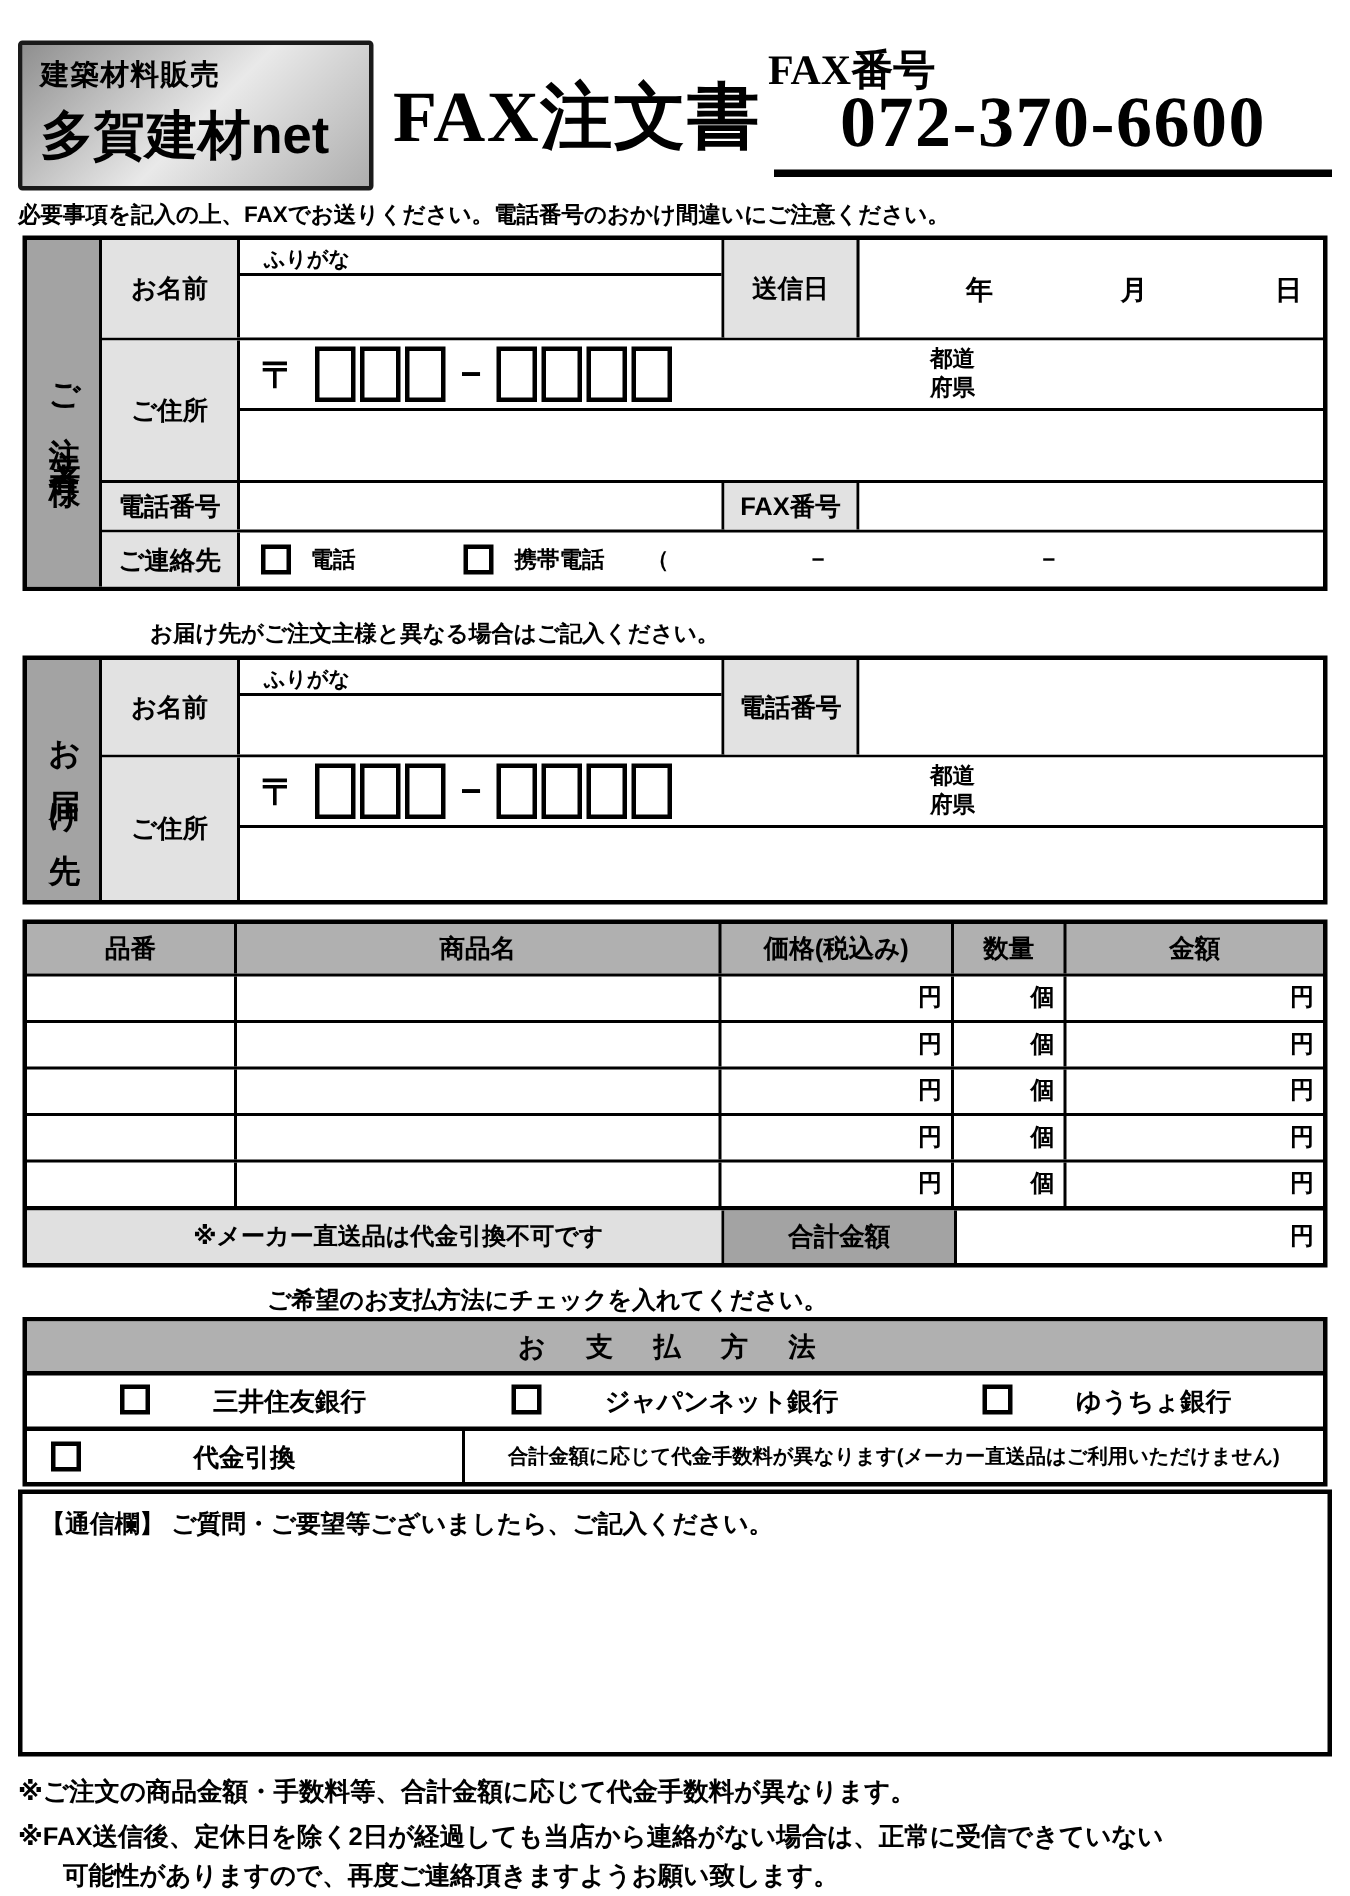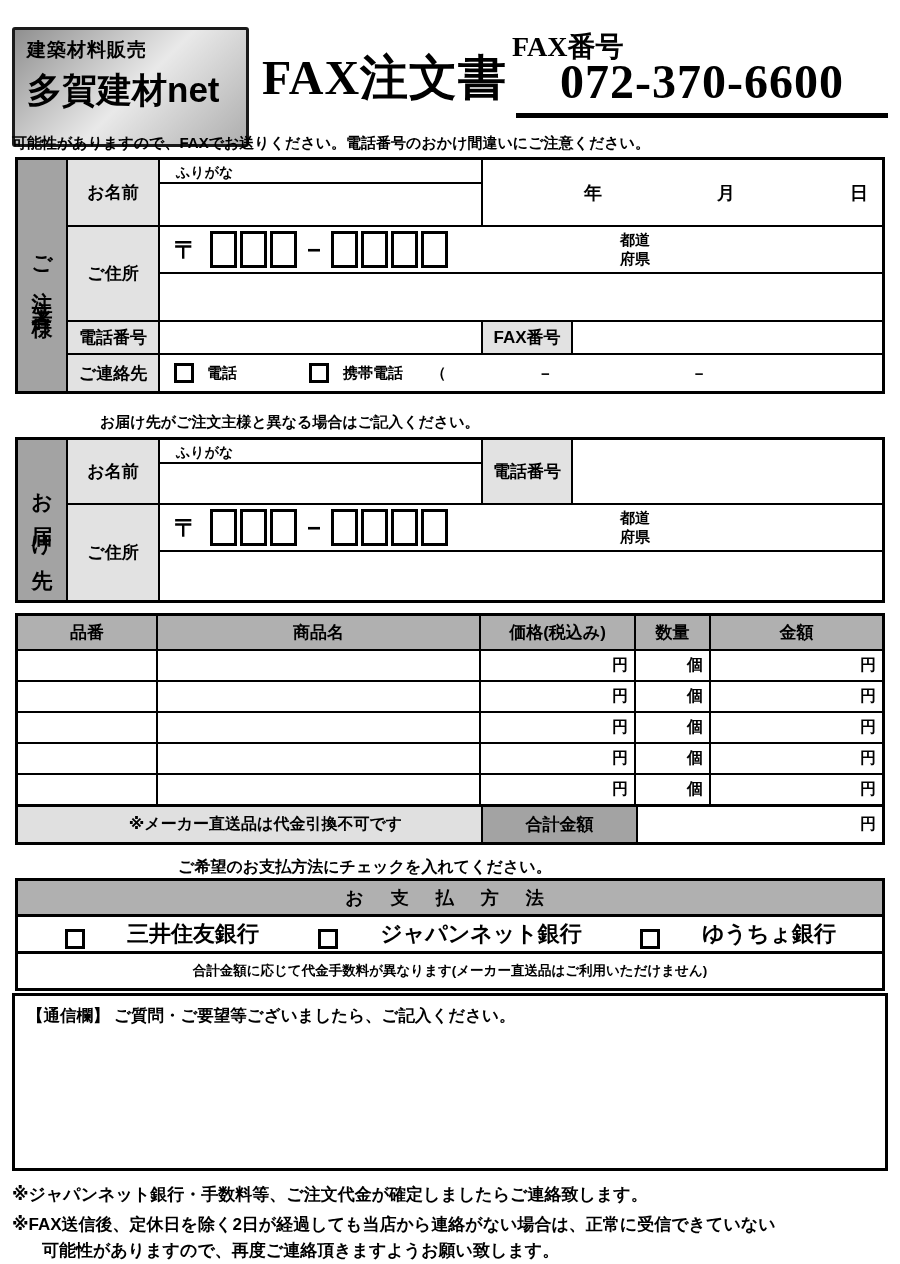--- a/index.html
+++ b/index.html
@@ -6,21 +6,21 @@
   html,body { background:#fff; }
   body {
     width:900px; height:1264px; position:relative;
     font-family:"Liberation Sans","DejaVu Sans",sans-serif;
     font-weight:bold; color:#000;
   }
   .abs { position:absolute; }
 
   
   .logo {
-    left:12px; top:27px; width:237px; height:120px;
+    left:12px; top:27px; width:237px; height:100px;
     border:3px solid #1a1a1a; border-radius:3px;
     background:linear-gradient(135deg,#8f8f8f 0%,#e9e9e9 52%,#aeaeae 100%);
     padding:7px 10px 4px 12px;
   }
   .logo-top { font-size:19px; letter-spacing:1px; }
   .logo-main { font-size:35px; letter-spacing:0px; margin-top:4px; }
   .doc-title {
     left:262px; top:46px; font-family:"Liberation Serif","DejaVu Serif",serif;
     font-size:48px; font-weight:bold; letter-spacing:1px;
   }
@@ -103,21 +103,21 @@
     width:155px; background:#a3a3a3; border-right:2px solid #000;
     display:flex; align-items:center; justify-content:center; font-size:17px;
   }
   .ot-total-field { flex:1; display:flex; align-items:center; justify-content:flex-end; font-size:16px; padding-right:6px; }
 
   
   .pay-instruction { left:178px; top:857px; font-size:16px; }
   .pay-table { left:15px; top:878px; width:870px; border:3px solid #000; }
   .pay-header { height:33px; background:#b0b0b0; display:flex; align-items:center; justify-content:center; font-size:18px; letter-spacing:11px; }
   .pay-row1 { height:37px; border-top:3px solid #000; display:flex; align-items:center; }
-  .pay-opt { flex:1; display:flex; align-items:flex-end; justify-content:center; gap:42px; font-size:22px; }
+  .pay-opt { flex:1; display:flex; align-items:flex-start; justify-content:center; gap:42px; font-size:17px; }
   .pay-row2 { height:37px; border-top:3px solid #000; display:flex; }
   .cod-cell { width:292px; border-right:2px solid #000; position:relative; display:flex; align-items:center; justify-content:center; font-size:17px; }
   .cod-cell .checkbox { position:absolute; left:16px; top:7px; }
   .cod-note { flex:1; display:flex; align-items:center; justify-content:center; font-size:13.5px; padding:0 4px; white-space:nowrap; }
 
   
   .msg-box {
     left:12px; top:993px; width:876px; height:178px;
     border:3px solid #000; padding:9px 12px; font-size:16.5px;
   }
@@ -131,34 +131,35 @@
 </head>
 <body>
 
 <div class="abs logo">
   <div class="logo-top">建築材料販売</div>
   <div class="logo-main">多賀建材net</div>
 </div>
 <div class="abs doc-title">FAX注文書</div>
 <div class="abs fax-label">FAX番号</div>
 <div class="abs fax-number">072-370-6600</div>
-<div class="abs top-instruction">可能性がありますので、FAXでお送りください。電話番号のおかけ間違いにご注意ください。</div>
+<div class="abs top-instruction">必要事項を記入の上、FAXでお送りください。電話番号のおかけ間違いにご注意ください。</div>
 
 <div class="abs formtable" style="left:15px; top:157px; width:870px;">
   <div class="side-col">
     <span>ご注文者様</span>
   </div>
   <div class="main-col">
 
     <div class="frow bb2" style="height:67px;">
       <div class="label-cell">お名前</div>
       <div class="name-area">
         <div class="furigana-row">ふりがな</div>
         <div class="field"></div>
       </div>
+      <div class="gray-cell">送信日</div>
       <div class="date-cell">
         <span>年</span>
         <span>月</span>
         <span>日</span>
       </div>
     </div>
 
     <div class="frow bb2" style="height:95px;">
       <div class="label-cell">ご住所</div>
       <div class="field" style="display:flex; flex-direction:column;">
@@ -341,23 +342,27 @@
     <div class="pay-opt">
       <div class="checkbox"></div>
       <span>ジャパンネット銀行</span>
     </div>
     <div class="pay-opt">
       <div class="checkbox"></div>
       <span>ゆうちょ銀行</span>
     </div>
   </div>
   <div class="pay-row2">
+    <div class="cod-cell">
+      <div class="checkbox"></div>
+      <span>代金引換</span>
+    </div>
     <div class="cod-note">合計金額に応じて代金手数料が異なります(メーカー直送品はご利用いただけません)</div>
   </div>
 </div>
 
 <div class="abs msg-box">
   <div>【通信欄】 ご質問・ご要望等ございましたら、ご記入ください。</div>
 </div>
 
-<div class="abs footnote fn1">※ジャパンネット銀行・手数料等、ご注文代金が確定しましたらご連絡致します。</div>
+<div class="abs footnote fn1">※ご注文の商品金額・手数料等、合計金額に応じて代金手数料が異なります。</div>
 <div class="abs footnote fn2">※FAX送信後、定休日を除く2日が経過しても当店から連絡がない場合は、正常に受信できていない</div>
 <div class="abs footnote fn3">可能性がありますので、再度ご連絡頂きますようお願い致します。</div>
 
 </body></html>

